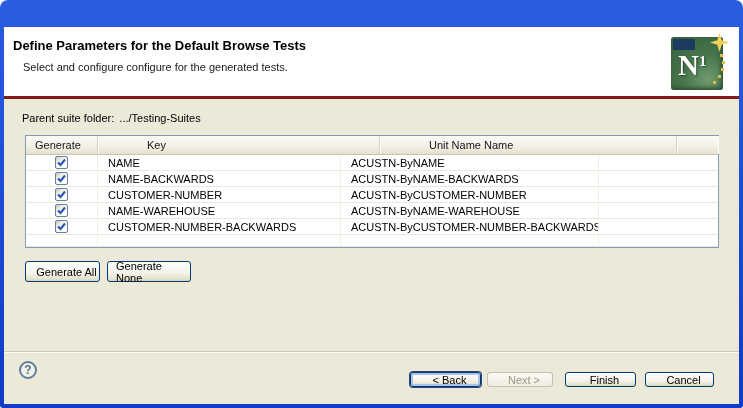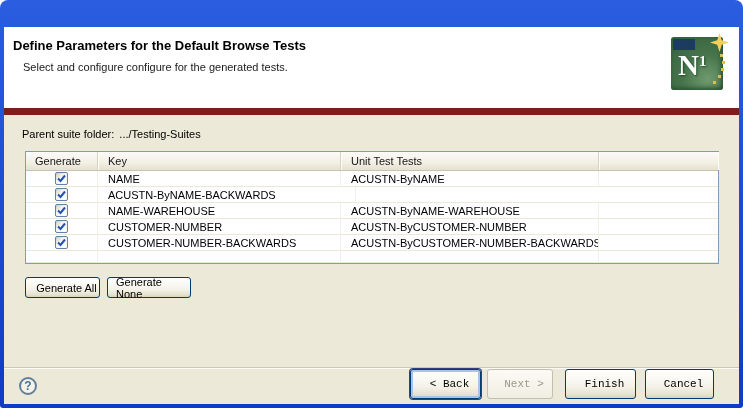--- a/index.html
+++ b/index.html
@@ -32,21 +32,21 @@
   .win-btn.close{ background:linear-gradient(180deg,#f0a088 0%,#e0583a 40%,#c03a18 80%,#d86048 100%); }
   .glyph-min{ width:8px; height:3px; background:#fff; align-self:flex-end; margin:0 auto 3px; }
   .glyph-max{ width:9px; height:9px; border:2px solid #fff; border-top-width:3px; }
   .glyph-close{ color:#fff; font-size:13px; font-weight:bold; line-height:1; text-shadow:0 1px 1px #802010; }
 
   
   .frame{ position:absolute; left:4px; right:4px; top:27px; bottom:4px;
           background:#ece9d8; overflow:hidden; }
 
   
-  .hdr{ position:relative; height:88px; background:#ffffff; border-bottom:7px solid #7f1d1d; }
+  .hdr{ position:relative; height:72px; background:#ffffff; border-bottom:3px solid #7f1d1d; }
   .hdr-title{ position:absolute; left:9px; top:11px; font-size:13px; font-weight:bold; color:#000; }
   .hdr-sub{ position:absolute; left:19px; top:34px; font-size:11px; color:#1a1a1a; }
 
   .logo{ position:absolute; right:10px; top:7px; width:58px; height:58px; }
   .logo-green{ position:absolute; left:0; top:3px; width:52px; height:53px; border-radius:3px;
                background:radial-gradient(circle at 70% 80%, #6f9a6e 0%, #47744b 45%, #31603a 100%);
                box-shadow:inset -2px -2px 4px #2a4f31; }
   .logo-navy{ position:absolute; left:2px; top:5px; width:22px; height:11px; background:#1d3a60; }
   .logo-n{ position:absolute; left:7px; top:17px; color:#ffffff; font-size:29px; font-weight:bold;
            font-family:"Liberation Serif", serif; line-height:1; text-shadow:1px 1px 2px #23482b; }
@@ -63,21 +63,21 @@
   .content{ position:relative; height:252px; }
   .parent-suite{ position:absolute; left:18px; top:13px; font-size:11px; color:#000; }
   .parent-suite .val{ margin-left:5px; }
 
   .table{ position:absolute; left:21px; top:36px; width:694px; height:113px;
           background:#ffffff; border:1px solid #839cb5; display:flex; flex-direction:column; }
   .trow{ display:flex; height:16px; flex:0 0 16px; }
   .trow.fill{ flex:1 1 auto; height:auto; }
   .thead{ height:19px; flex:0 0 19px;
           background:linear-gradient(180deg,#fcfbf8 0%,#f2efe4 60%,#e5e0cf 100%);
-          border-bottom:1px solid #c9c4b2; }
+          border-bottom:1px solid #c9c4b2;gap:39px; }
   .cell{ font-size:11px; color:#000; overflow:hidden; white-space:nowrap; }
   .c-gen{ width:72px; flex:0 0 72px; display:flex; align-items:center; justify-content:center; }
   .c-key{ width:243px; flex:0 0 243px; padding-left:10px; display:flex; align-items:center; }
   .c-utn{ width:258px; flex:0 0 258px; padding-left:10px; display:flex; align-items:center; }
   .c-rest{ flex:1 1 auto; }
   .thead .cell{ color:#161616; border-right:1px solid #d8d3c3; box-shadow:1px 0 0 #fdfcf9; }
   .thead .c-gen{ justify-content:flex-start; padding-left:9px; }
   .thead .c-rest{ border-right:none; }
   .tbody .cell{ border-right:1px solid #f2efe6; border-bottom:1px solid #ebe7d9; }
   .tbody .c-rest{ border-right:none; }
@@ -95,21 +95,21 @@
           font-family:"Liberation Sans", sans-serif;padding-left:8px; }
   .btn-genall{ left:21px; top:162px; width:75px; }
   .btn-gennone{ left:103px; top:162px; width:84px; }
 
   
   .footer{ position:relative; height:48px; border-top:1px solid #cdc9ba;
            box-shadow:inset 0 1px 0 #fbfaf5; }
   .help{ position:absolute; left:15px; top:9px; width:18px; height:18px; border-radius:50%;
          border:2px solid #5f7f9e; color:#4d708f; font-size:12px; font-weight:bold;
          display:flex; align-items:center; justify-content:center; background:#f4f2e8; }
-  .footer .xpbtn{ height:30px; top:1px;font-family:Liberation Mono, monospace; }
+  .footer .xpbtn{ height:15px; top:20px; }
   .btn-back{ left:406px; width:71px;
              box-shadow:0 0 0 1px #30427a, inset 0 0 0 2px #a9c4ea; }
   .btn-next{ left:483px; width:66px; border-color:#c3bfae; color:#9c998a;
              background:linear-gradient(180deg,#fbfaf5,#f0eee2); }
   .btn-finish{ left:561px; width:71px; }
   .btn-cancel{ left:641px; width:69px; }
 </style>
 </head>
 <body>
 
@@ -136,21 +136,21 @@
 
     <div class="content">
       <div class="parent-suite">
         <span>Parent suite folder:</span><span class="val">.../Testing-Suites</span>
       </div>
 
       <div class="table">
         <div class="trow thead">
           <div class="cell c-gen">Generate</div>
           <div class="cell c-key">Key</div>
-          <div class="cell c-utn">Unit Test Tests</div>
+          <div class="cell c-utn">Unit Name Name</div>
           <div class="cell c-rest"></div>
         </div>
 
         <div class="trow tbody">
           <div class="cell c-gen">
               <span class="checkbox checked">
                 <svg width="11" height="11" viewBox="0 0 11 11">
                   <path d="M2 5.5 L4.5 8 L9 2.5" fill="none" stroke="#2353b0" stroke-width="2"></path>
                 </svg>
               </span>
@@ -160,45 +160,46 @@
           <div class="cell c-rest"></div>
         </div>
         <div class="trow tbody">
           <div class="cell c-gen">
               <span class="checkbox checked">
                 <svg width="11" height="11" viewBox="0 0 11 11">
                   <path d="M2 5.5 L4.5 8 L9 2.5" fill="none" stroke="#2353b0" stroke-width="2"></path>
                 </svg>
               </span>
             </div>
+          <div class="cell c-key">NAME-BACKWARDS</div>
           <div class="cell c-utn">ACUSTN-ByNAME-BACKWARDS</div>
+          <div class="cell c-rest"></div>
+        </div>
+        <div class="trow tbody">
+          <div class="cell c-gen">
+              <span class="checkbox checked">
+                <svg width="11" height="11" viewBox="0 0 11 11">
+                  <path d="M2 5.5 L4.5 8 L9 2.5" fill="none" stroke="#2353b0" stroke-width="2"></path>
+                </svg>
+              </span>
+            </div>
+          <div class="cell c-key">CUSTOMER-NUMBER</div>
+          <div class="cell c-utn">ACUSTN-ByCUSTOMER-NUMBER</div>
           <div class="cell c-rest"></div>
         </div>
         <div class="trow tbody">
           <div class="cell c-gen">
               <span class="checkbox checked">
                 <svg width="11" height="11" viewBox="0 0 11 11">
                   <path d="M2 5.5 L4.5 8 L9 2.5" fill="none" stroke="#2353b0" stroke-width="2"></path>
                 </svg>
               </span>
             </div>
           <div class="cell c-key">NAME-WAREHOUSE</div>
           <div class="cell c-utn">ACUSTN-ByNAME-WAREHOUSE</div>
-          <div class="cell c-rest"></div>
-        </div>
-        <div class="trow tbody">
-          <div class="cell c-gen">
-              <span class="checkbox checked">
-                <svg width="11" height="11" viewBox="0 0 11 11">
-                  <path d="M2 5.5 L4.5 8 L9 2.5" fill="none" stroke="#2353b0" stroke-width="2"></path>
-                </svg>
-              </span>
-            </div>
-          <div class="cell c-key">CUSTOMER-NUMBER</div>
-          <div class="cell c-utn">ACUSTN-ByCUSTOMER-NUMBER</div>
           <div class="cell c-rest"></div>
         </div>
         <div class="trow tbody">
           <div class="cell c-gen">
               <span class="checkbox checked">
                 <svg width="11" height="11" viewBox="0 0 11 11">
                   <path d="M2 5.5 L4.5 8 L9 2.5" fill="none" stroke="#2353b0" stroke-width="2"></path>
                 </svg>
               </span>
             </div>

